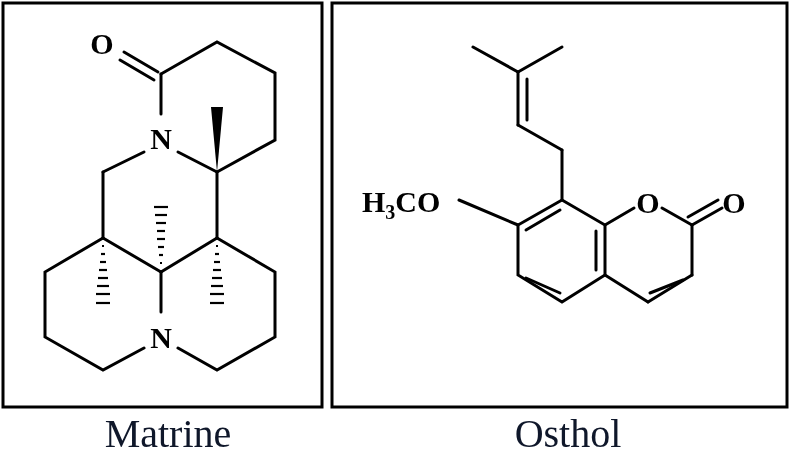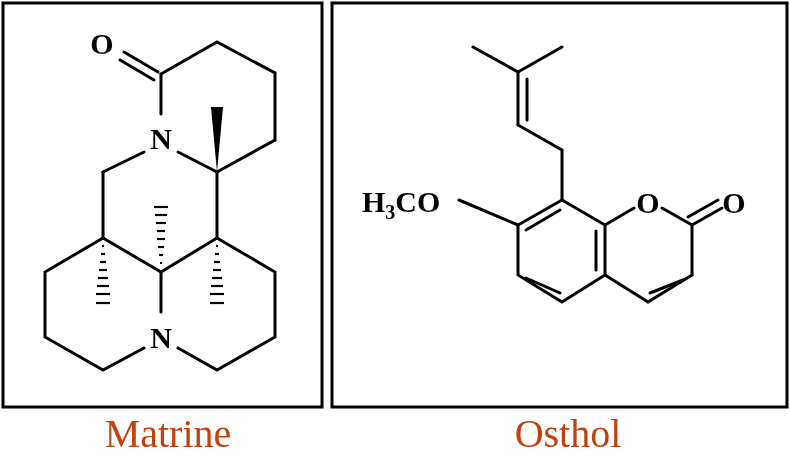--- a/index.html
+++ b/index.html
@@ -1,21 +1,21 @@
 <!DOCTYPE html>
 <html><head>
 <meta charset="utf-8">
 <style>
   html,body{margin:0;padding:0;background:#fff;}
   body{width:790px;height:457px;position:relative;overflow:hidden;font-family:"Liberation Serif","DejaVu Serif",serif;}
   svg{position:absolute;left:0;top:0;}
   .bond{stroke:#000;stroke-width:3;fill:none;stroke-linecap:round;}
   .atom{font-family:"Liberation Serif","DejaVu Serif",serif;font-weight:bold;font-size:30px;fill:#000;}
   .sub{font-size:20px;}
-  .caption{position:absolute;top:412px;font-size:40px;color:#c2410c;text-align:center;width:300px;line-height:44px;}
+  .caption{position:absolute;top:412px;font-size:40px;color:#0f172a;text-align:center;width:300px;line-height:44px;}
 </style>
 </head>
 <body>
 
 <svg width="790" height="457" viewBox="0 0 790 457">
 
   <g>
     <rect x="3" y="3" width="319" height="404" fill="none" stroke="#000" stroke-width="3"></rect>
     <g>
 

